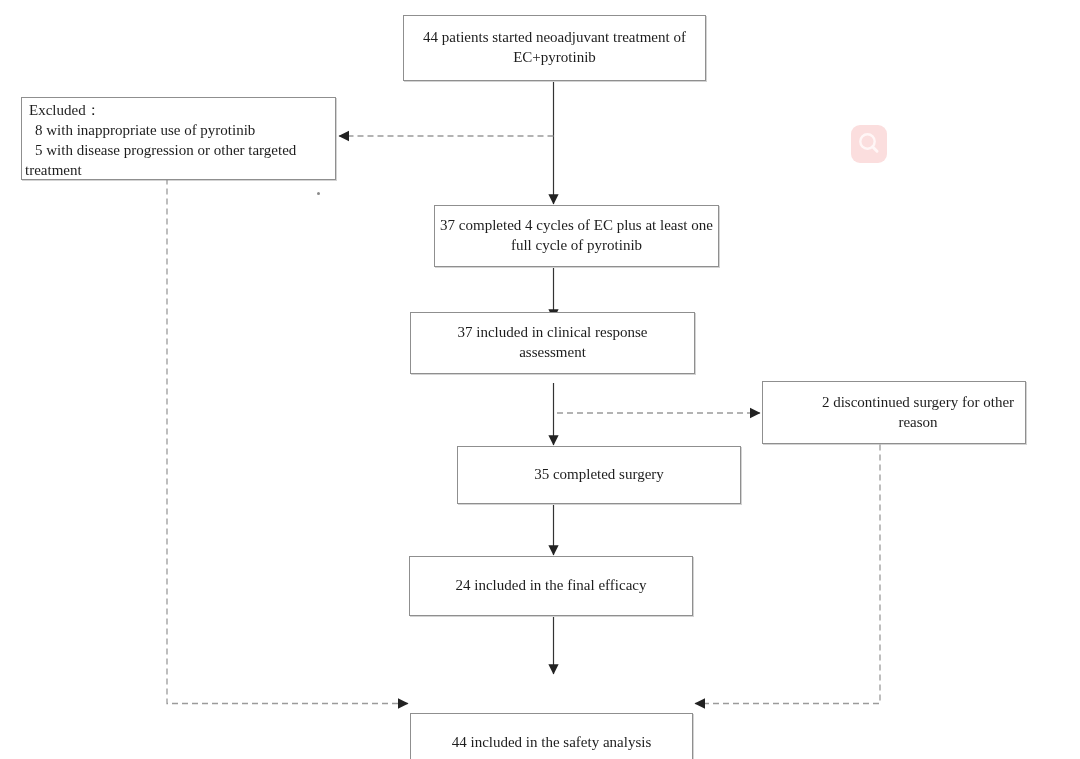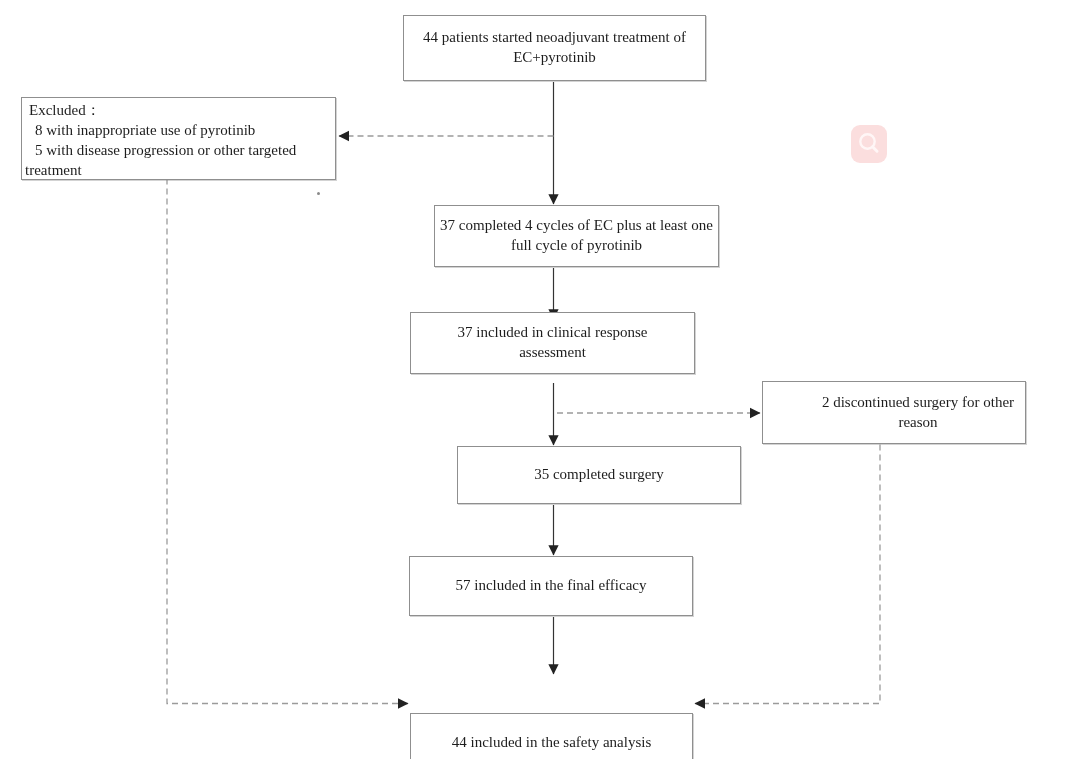--- a/index.html
+++ b/index.html
@@ -115,21 +115,21 @@
 
   <div class="node node-discontinued">
     <div class="txt">2 discontinued surgery for other reason</div>
   </div>
 
   <div class="node node-surgery">
     <div class="txt">35 completed surgery</div>
   </div>
 
   <div class="node node-efficacy">
-    <div class="txt">57 included in the final efficacy</div>
+    <div class="txt">24 included in the final efficacy</div>
   </div>
 
   <div class="node node-safety">
     <div class="txt">44 included in the safety analysis</div>
   </div>
 
   <div class="stray-dot"></div>
 
   <div class="magnifier-btn">
     <svg width="28" height="28" viewBox="0 0 28 28" xmlns="http://www.w3.org/2000/svg">

